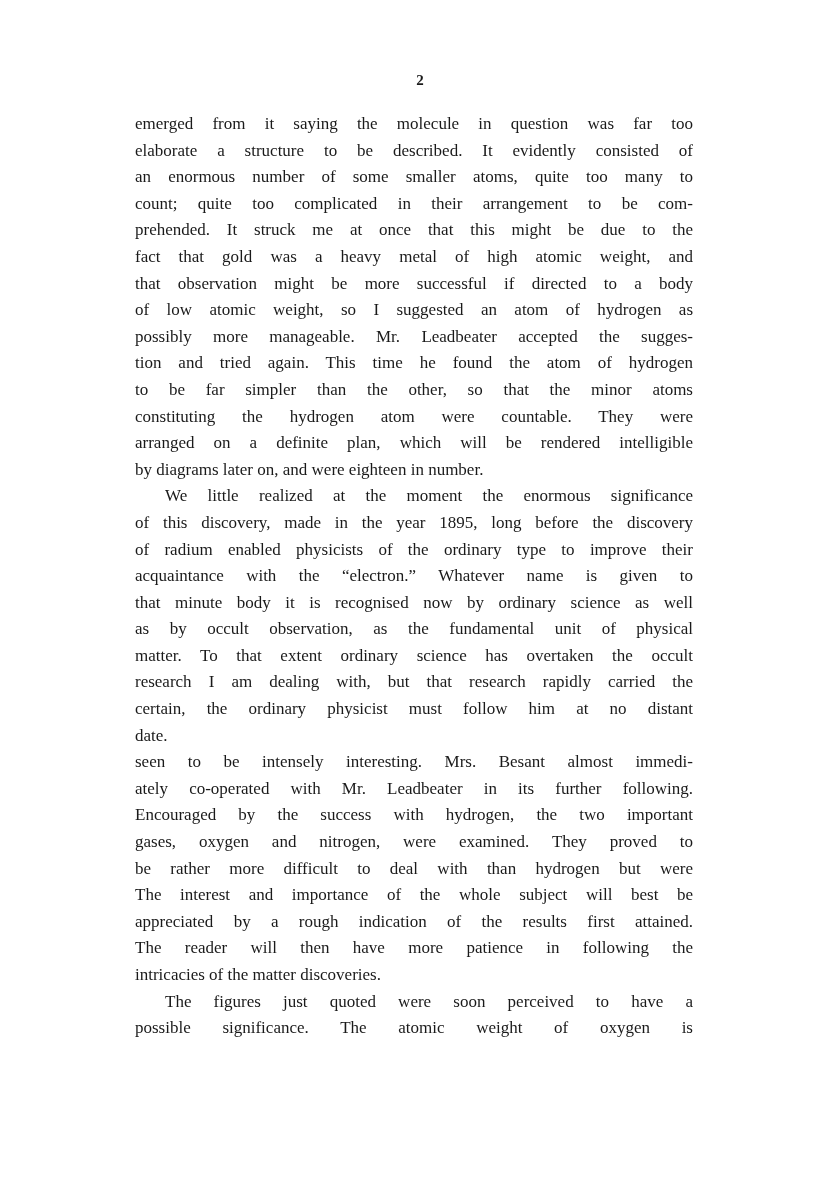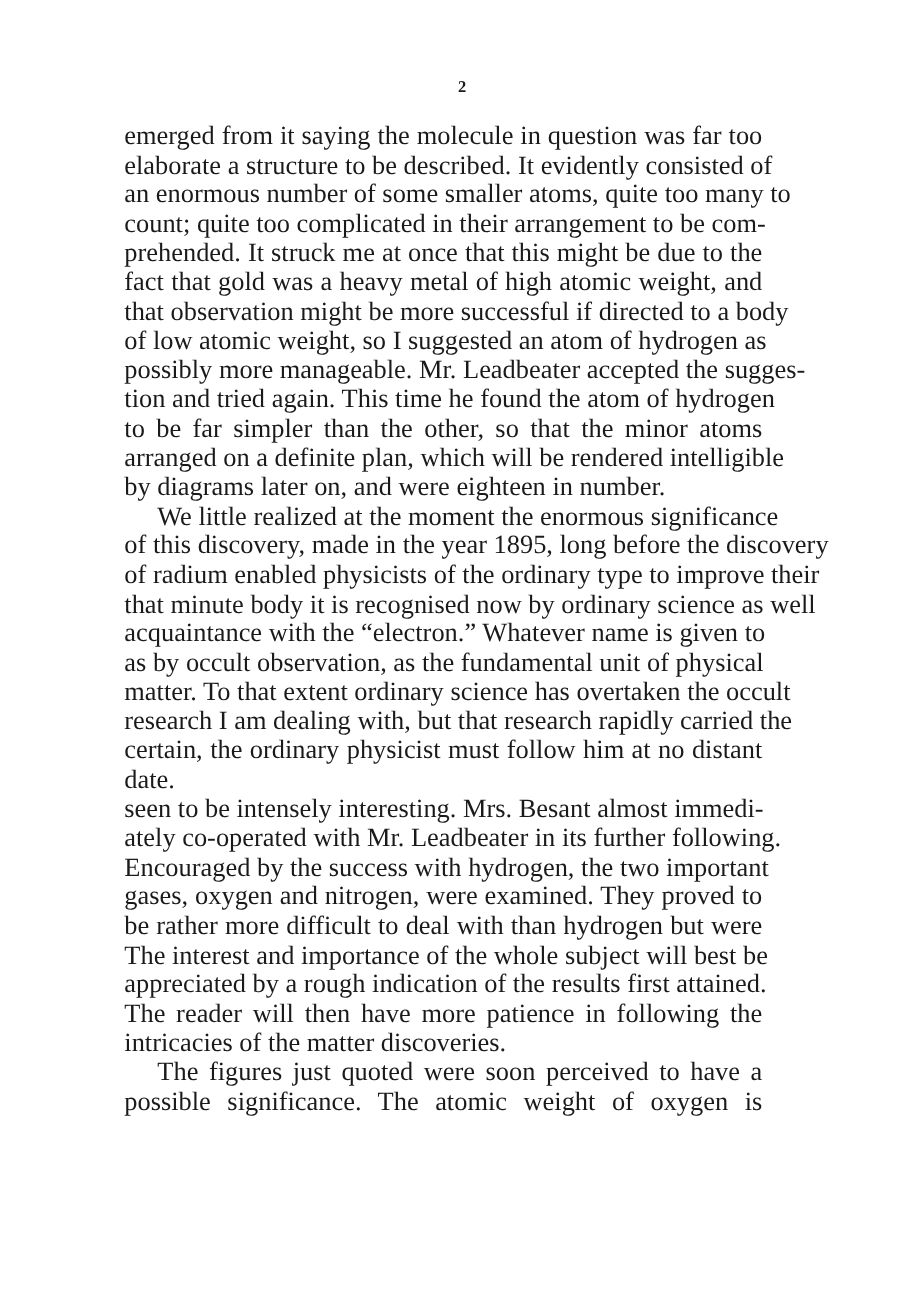--- a/index.html
+++ b/index.html
@@ -10,22 +10,22 @@
   }
   .page-number {
     position: absolute; top: 72px; left: 0; width: 840px;
     text-align: center; font-size: 15px; font-weight: bold;
   }
   .text-block {
     position: absolute; left: 113px; top: 111px; width: 580px;
   }
   .line {
     display: block; height: 26.6px; line-height: 26.6px;
-    font-size: 24px; white-space: nowrap;
-    text-align: justify; text-align-last: justify;
+    font-size: 17px; white-space: nowrap;
+    text-align: justify; text-align-last: justify; margin-left: 22px;
   }
   .line.last { text-align-last: left; font-family: Liberation Serif, serif; }
   .line.indent { padding-left: 30px; box-sizing: border-box; }
 </style>
 </head>
 <body>
 
 <div>
   <div class="page-number">2</div>
   <div class="text-block" id="text-block">
@@ -34,29 +34,30 @@
         <span class="line">elaborate a structure to be described.  It evidently consisted of</span>
         <span class="line">an enormous number of some smaller atoms, quite too many to</span>
         <span class="line">count; quite too complicated in their arrangement to be com-</span>
         <span class="line">prehended.  It struck me at once that this might be due to the</span>
         <span class="line">fact that gold was a heavy metal of high atomic weight, and</span>
         <span class="line">that observation might be more successful if directed to a body</span>
         <span class="line">of low atomic weight, so I suggested an atom of hydrogen as</span>
         <span class="line">possibly more manageable.  Mr. Leadbeater accepted the sugges-</span>
         <span class="line">tion and tried again.  This time he found the atom of hydrogen</span>
         <span class="line">to be far simpler than the other, so that the minor atoms</span>
+        <span class="line">constituting the hydrogen atom were countable.  They were</span>
         <span class="line">arranged on a definite plan, which will be rendered intelligible</span>
         <span class="line last">by diagrams later on, and were eighteen in number.</span>
       </div>
       <div>
         <span class="line indent">We little realized at the moment the enormous significance</span>
         <span class="line">of this discovery, made in the year 1895, long before the discovery</span>
         <span class="line">of radium enabled physicists of the ordinary type to improve their</span>
+        <span class="line">acquaintance with the “electron.”  Whatever name is given to</span>
         <span class="line">that minute body it is recognised now by ordinary science as well</span>
-        <span class="line">acquaintance with the “electron.”  Whatever name is given to</span>
         <span class="line">as by occult observation, as the fundamental unit of physical</span>
         <span class="line">matter.  To that extent ordinary science has overtaken the occult</span>
         <span class="line">research I am dealing with, but that research rapidly carried the</span>
         <span class="line">certain, the ordinary physicist must follow him at no distant</span>
         <span class="line last">date.</span>
       </div>
       <div>
         <span class="line">seen to be intensely interesting.  Mrs. Besant almost immedi-</span>
         <span class="line">ately co-operated with Mr. Leadbeater in its further following.</span>
         <span class="line">Encouraged by the success with hydrogen, the two important</span>

